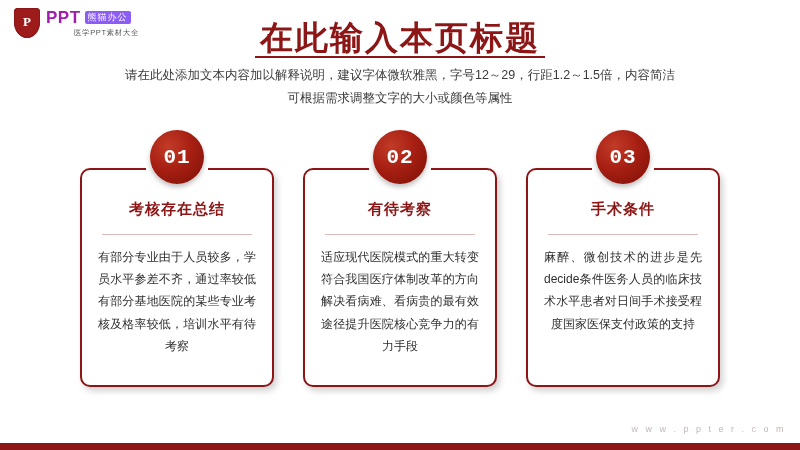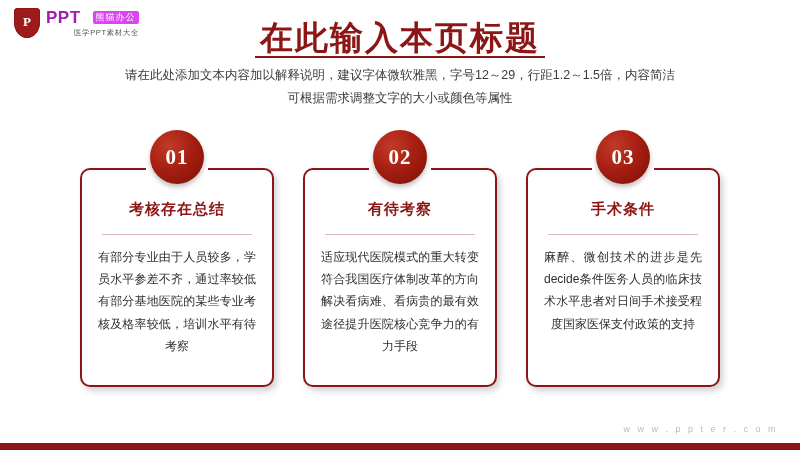--- a/index.html
+++ b/index.html
@@ -55,22 +55,22 @@
   }
   .logo-ppt {
     font-size: 17px;
     font-weight: bold;
     color: #a21caf;
     letter-spacing: 0.5px;
     line-height: 1;
     font-family: "Liberation Sans", sans-serif;
   }
   .logo-badge {
-    margin-left: 12px;
-    background: #d946ef;
+    margin-left: 4px;
+    background: #8b5cf6;
     color: #fff;
     font-size: 9px;
     padding: 2px 3px;
     border-radius: 2px;
     line-height: 1;
     letter-spacing: 1px;
   }
   .logo-sub {
     font-size: 7.5px;
     color: #555;
@@ -142,21 +142,21 @@
     height: 54px;
     border-radius: 50%;
     background: radial-gradient(circle at 34% 30%, #c23b28 0%, #a61f12 45%, #7d0f06 100%);
     color: #fff;
     font-size: 21px;
     font-weight: bold;
     display: flex;
     align-items: center;
     justify-content: center;
     box-shadow: 0 3px 5px rgba(0,0,0,0.25);
-    font-family: Liberation Serif, serif;
+    font-family: Liberation Mono, monospace;
     letter-spacing: 1px;
   }
   .badge-notch {
     position: absolute;
     top: -3px;
     left: 50%;
     transform: translateX(-50%);
     width: 62px;
     height: 12px;
     background: #ffffff;
@@ -197,21 +197,21 @@
   .bottom-bar {
     position: absolute;
     left: 0;
     bottom: 0;
     width: 100%;
     height: 7px;
     background: #8c1515;
   }
   .site-text {
     position: absolute;
-    right: 22px;
+    right: 14px;
     bottom: 16px;
     font-size: 9px;
     color: #c4b7b7;
     letter-spacing: 2.5px;
   }
 </style>
 </head>
 <body>
 
 <div class="logo-wrap">

